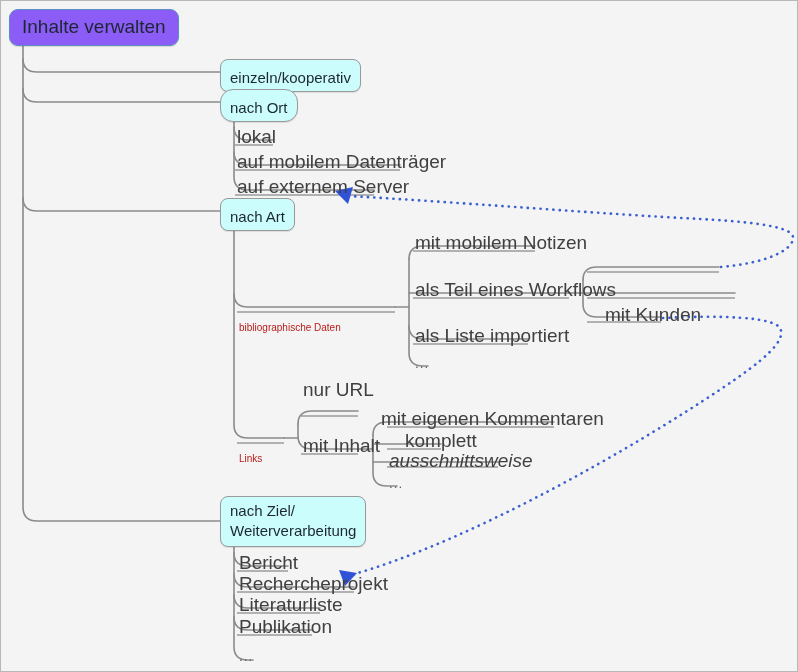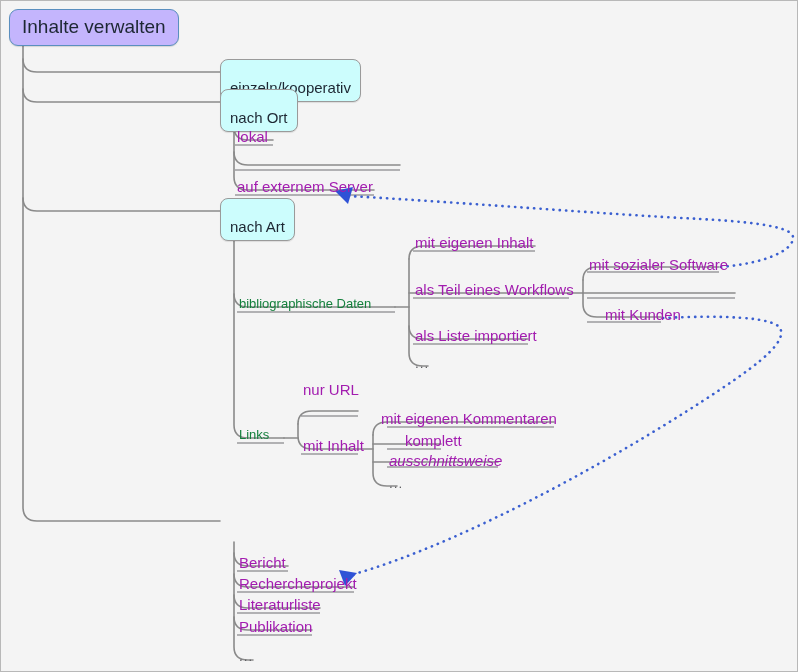--- a/index.html
+++ b/index.html
@@ -23,61 +23,62 @@
     pointer-events:none;
   }
   .node{
     position:absolute;
     box-sizing:border-box;
     white-space:pre;
     color:#222228;
   }
   
   .root{
-    background:#c4b5fd;
+    background:#8b5cf6;
     border:1px solid #5a8fbf;
     border-radius:9px;
     font-size:19px;
     line-height:24px;
     padding:5px 12px 6px 12px;
     color:#1d2733;
     box-shadow:0 1px 1px rgba(0,0,0,0.13);
   }
   
   .cat{
     background:#ccfdfd;
     border:1px solid #9a9a9a;
     border-radius:8px;
     font-size:15px;
     line-height:19px;
-    padding:18px 9px 4px 9px;
+    padding:8px 9px 4px 9px;
     color:#1d2733;
     box-shadow:0 1px 1px rgba(0,0,0,0.10);
   }
   .cat.two-line{
     line-height:20px;
     padding:4px 9px 5px 9px;
   }
   
   .leaf{
-    font-size:15px;
+    font-size:19px;
     line-height:16px;
-    color:#a21caf;
+    color:#404040;
     padding:0 2px 2px 2px;
   }
   .leaf.dots{
     font-size:13.5px;
     color:#5f5f63;
     letter-spacing:1px;
   }
   .branch-label{
-    font-size:13px;
+    font-size:10px;
     line-height:16px;
-    color:#15803d;
+    color:#b91c1c;
     padding:0 2px 2px 2px;
+    margin-top:24px;
   }
 </style>
 </head>
 <body>
 
 <div id="canvas">
 
   <svg id="edges" viewBox="0 0 798 672" width="798" height="672" xmlns="http://www.w3.org/2000/svg">
 
     <g fill="none" stroke="#8a8a8a" stroke-width="1.6" stroke-linecap="round">
@@ -162,47 +163,48 @@
     </g>
 
     <polygon points="334,190 352,186 347,203" fill="#2f52d6"></polygon>
     <polygon points="338,569 356,572 344,585" fill="#2f52d6"></polygon>
   </svg>
 
   <div class="node root" style="left:8px;  top:8px;">Inhalte verwalten</div>
 
   <div class="node cat" style="left:219px; top:58px;">einzeln/kooperativ</div>
 
-  <div class="node cat" style="left:219px; top:88px;">nach Ort</div>
+  <div class="node cat" style="left:219px; top:88px;border-radius:13px;">nach Ort</div>
 
   <div class="node leaf" style="left:234px; top:128px;">lokal</div>
+  <div class="node leaf" style="left:234px; top:153px;">auf mobilem Datenträger</div>
   <div class="node leaf" style="left:234px; top:178px;">auf externem Server</div>
 
   <div class="node cat" style="left:219px; top:197px;">nach Art</div>
 
   <div class="node branch-label" style="left:236px; top:295px;">bibliographische Daten</div>
 
-  <div class="node leaf" style="left:412px; top:234px;">mit eigenen Inhalt</div>
+  <div class="node leaf" style="left:412px; top:234px;">mit mobilem Notizen</div>
   <div class="node leaf" style="left:412px; top:281px;">als Teil eines Workflows</div>
   <div class="node leaf" style="left:412px; top:327px;">als Liste importiert</div>
   <div class="node leaf dots" style="left:412px; top:355px;">...</div>
 
-  <div class="node leaf" style="left:586px; top:256px;">mit sozialer Software</div>
   <div class="node leaf" style="left:586px; top:306px;margin-left:16px;">mit Kunden</div>
 
   <div class="node branch-label" style="left:236px; top:426px;text-align:center;">Links</div>
 
   <div class="node leaf" style="left:300px; top:381px;">nur URL</div>
   <div class="node leaf" style="left:300px; top:437px;">mit Inhalt</div>
 
   <div class="node leaf" style="left:378px; top:410px;">mit eigenen Kommentaren</div>
   <div class="node leaf" style="left:402px; top:432px;">komplett</div>
   <div class="node leaf" style="left:386px; top:452px;font-style:italic;">ausschnittsweise</div>
   <div class="node leaf dots" style="left:386px; top:475px;">...</div>
 
+  <div class="node cat two-line" style="left:219px; top:495px;"><span>nach Ziel/</span><br><span>Weiterverarbeitung</span></div>
 
   <div class="node leaf" style="left:236px; top:554px;">Bericht</div>
   <div class="node leaf" style="left:236px; top:575px;">Rechercheprojekt</div>
   <div class="node leaf" style="left:236px; top:596px;text-align:right;">Literaturliste</div>
   <div class="node leaf" style="left:236px; top:618px;">Publikation</div>
   <div class="node leaf dots" style="left:236px; top:648px;">...</div>
 
 </div>
 
 </body></html>

